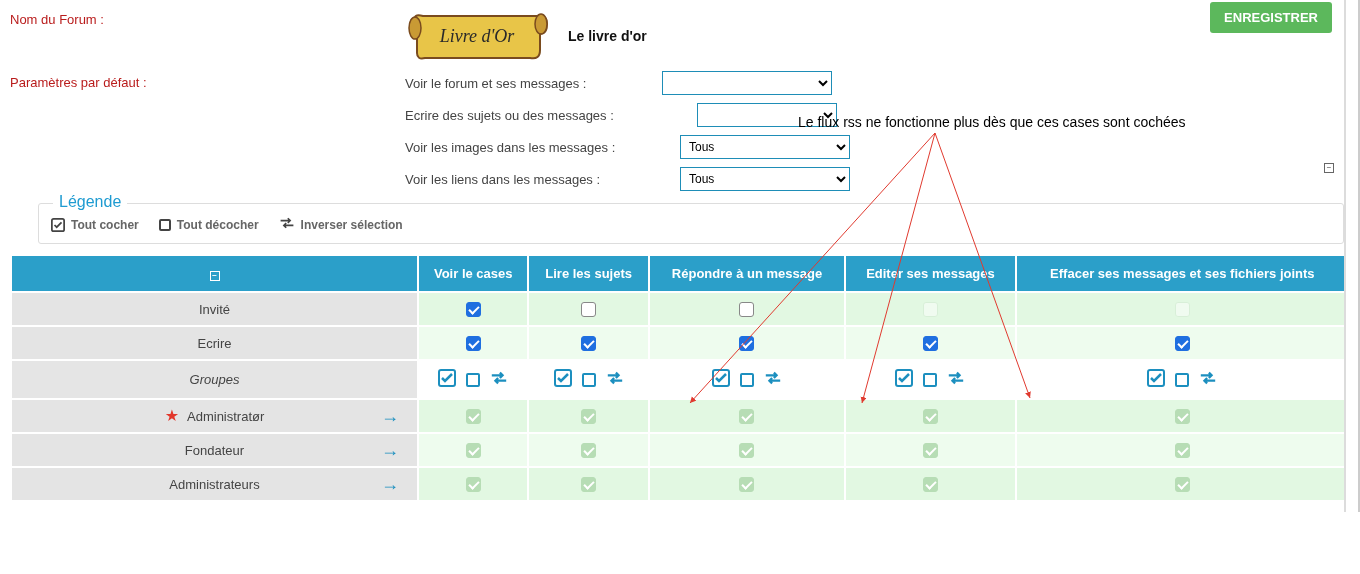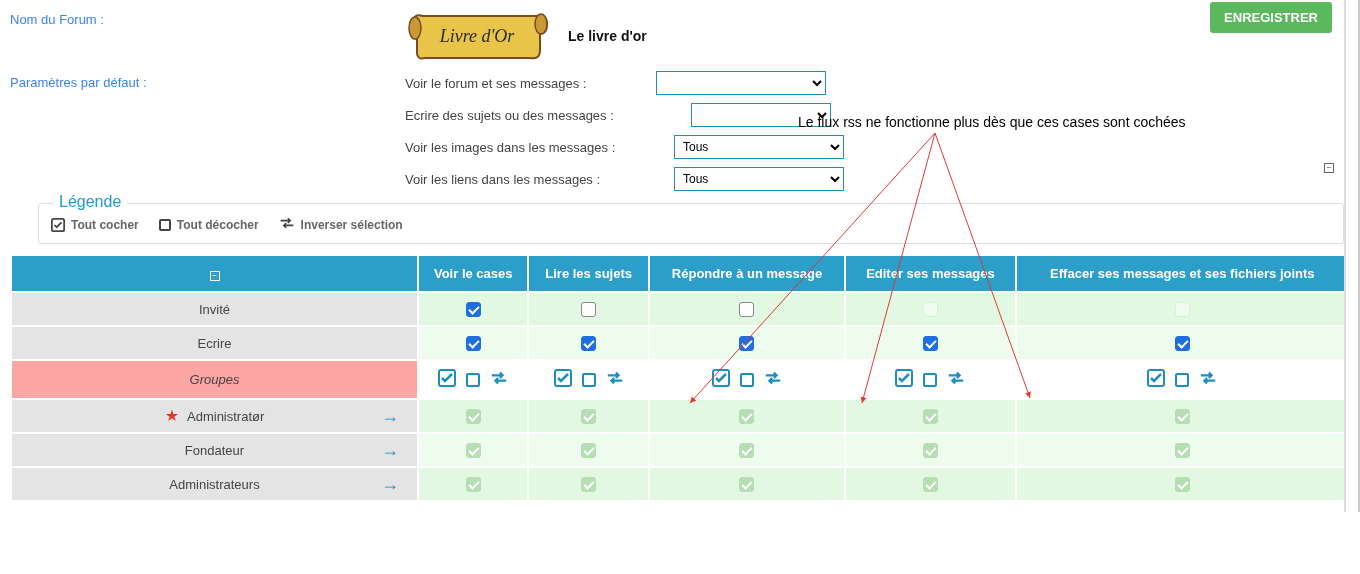--- a/index.html
+++ b/index.html
@@ -29,21 +29,21 @@
     font-size: 13px;
   }
   .field-row {
     display: flex;
     align-items: flex-start;
     margin: 8px 0;
   }
   .field-label {
     width: 395px;
     padding-top: 4px;
-    color: #3b82f6;
+    color: #b91c1c;
   }
   .field-value {
     flex: 1;
     display: flex;
     flex-direction: column;
     gap: 8px;
   }
   .forum-name-row {
     display: flex;
     align-items: center;
@@ -55,21 +55,21 @@
     display: inline-block;
   }
   .forum-title {
     font-weight: bold;
     color: #111;
     font-size: 14px;
   }
   .param-line {
     display: flex;
     align-items: center;
-    gap: 21px;
+    gap: 27px;
   }
   .param-line label {
     min-width: 230px;
   }
   .param-line select {
     width: 170px;
     border: 1px solid #1e8db7;
     padding: 3px 4px;
     font-size: 12px;
     background: #fff;
@@ -159,21 +159,21 @@
   table.perm td {
     padding: 8px;
     text-align: center;
   }
   .row-alt td { background: #e4e4e4; }
   .row-name {
     text-align: center !important;
     font-style: normal;
   }
   .row-name.alt { background: #e4e4e4; }
-  .row-name.white { background: #fca5a5; text-align: left; font-style: italic; padding-left: 8px;}
+  .row-name.white { background: #e5e5e5; text-align: left; font-style: italic; padding-left: 8px;}
   .cb {
     width: 15px; height: 15px;
     display: inline-block;
     border-radius: 3px;
     position: relative;
     vertical-align: middle;
   }
   .cb.blue { background: #1f6fe0; border: 1px solid #1f6fe0; }
   .cb.empty { background: #fff; border: 1px solid #888; }
   .cb.ghost {

